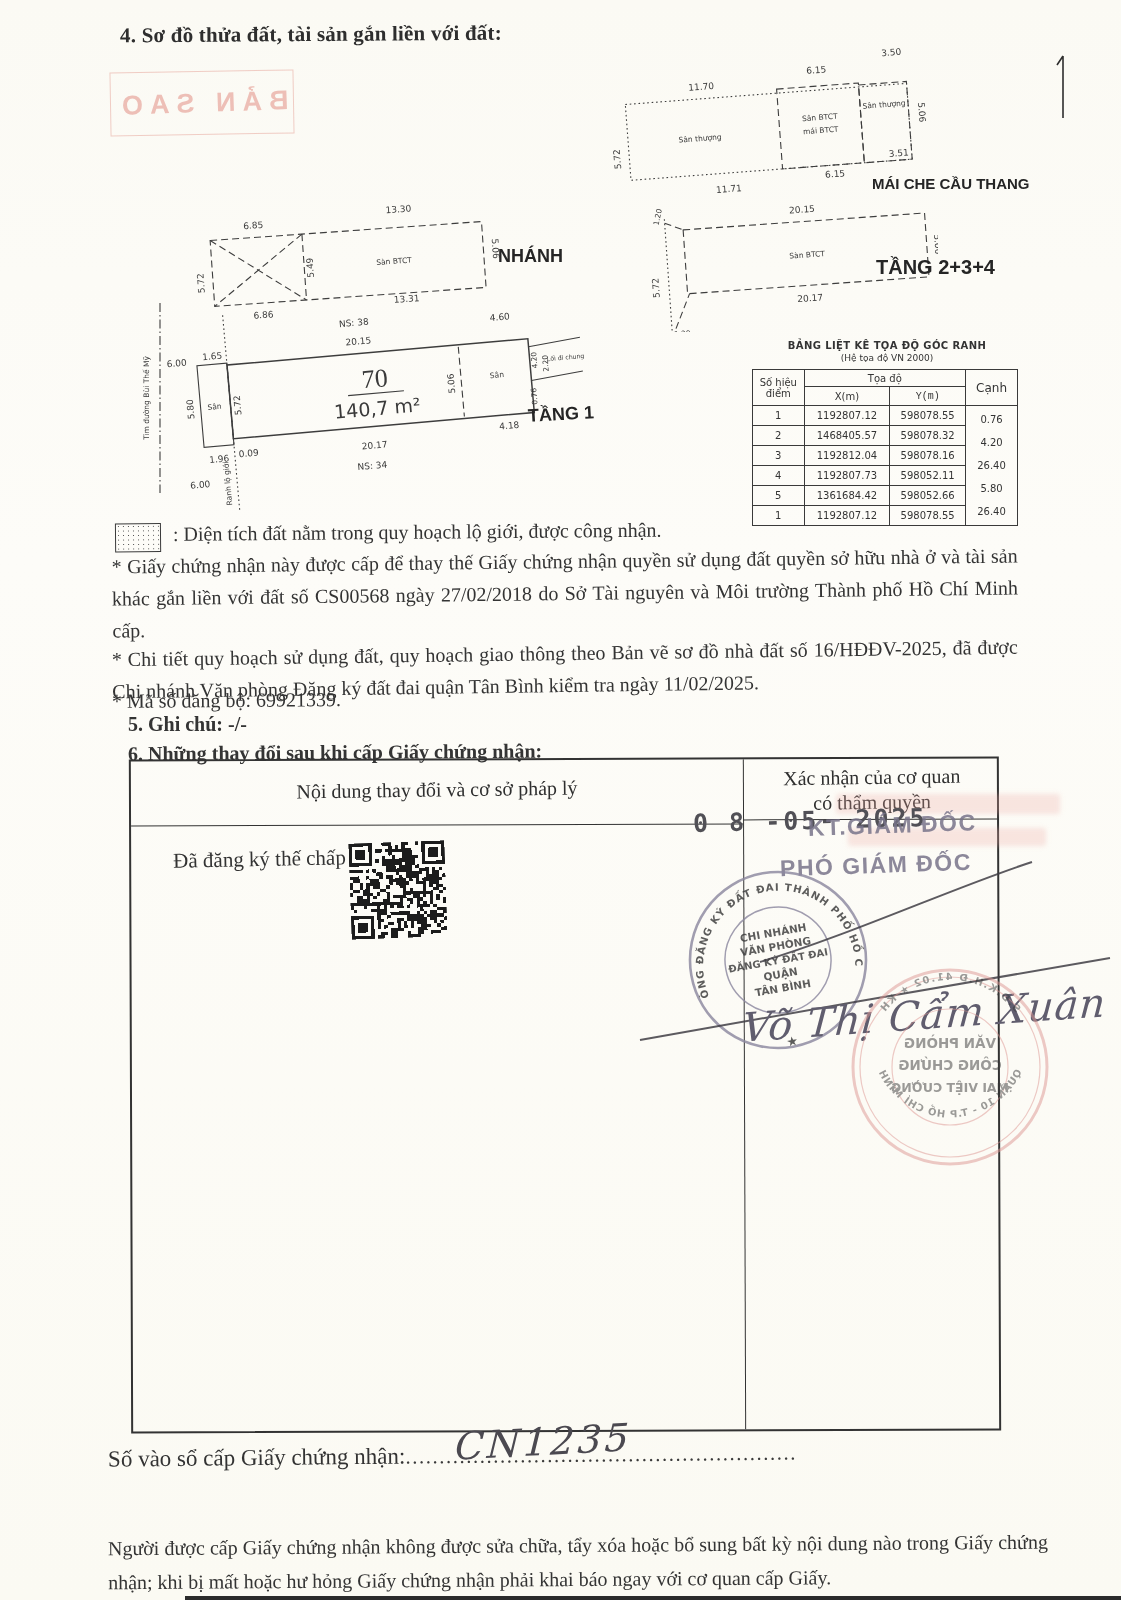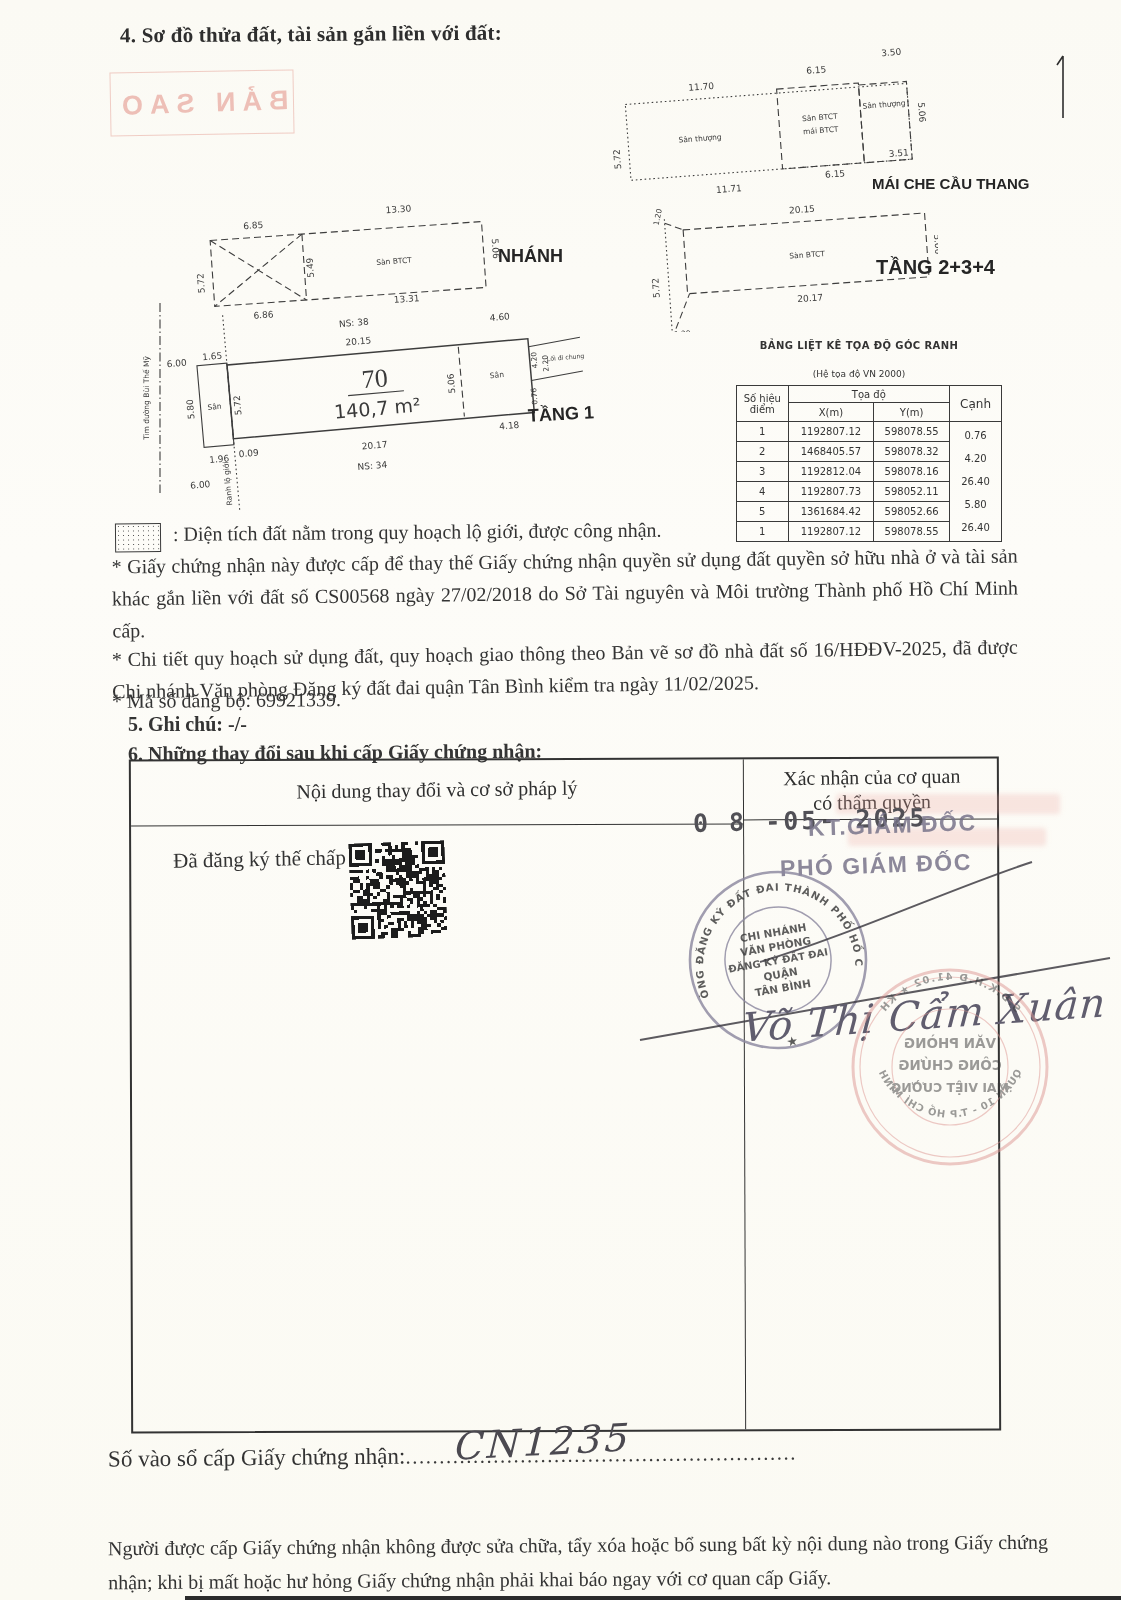--- a/index.html
+++ b/index.html
@@ -22,22 +22,22 @@
   .ds{font-size:7.5px;}
   .ln{stroke:#3d3d3d;stroke-width:1.1;fill:none;}
   .ln2{stroke:#3d3d3d;stroke-width:1.5;fill:none;}
   .dash{stroke-dasharray:7 4;}
   .dot{stroke-dasharray:1.6 2.8;}
   .dashdot{stroke-dasharray:9 3 1.5 3;}
   .dgm-title{font-family:"Liberation Sans",sans-serif;font-weight:bold;color:#252525;}
   
   .ctab-wrap{width:270px;font-family:"DejaVu Sans",sans-serif;color:#333;}
   .ctab-title{text-align:center;font-size:10px;font-weight:bold;letter-spacing:.4px;}
-  .ctab-sub{text-align:center;font-size:9px;margin-top:18px;}
-  table.ctab{border-collapse:collapse;margin-top:6px;width:266px;margin-left:12px;}
+  .ctab-sub{text-align:center;font-size:9px;margin-top:2px;}
+  table.ctab{border-collapse:collapse;margin-top:6px;width:266px;}
   table.ctab th,table.ctab td{border:1px solid #3a3a3a;font-size:10px;text-align:center;padding:0;}
   table.ctab th{font-weight:normal;}
   table.ctab td{height:19px;}
   .canh-col{display:flex;flex-direction:column;justify-content:space-around;height:114px;font-size:10px;}
   
   .hatch{width:44px;height:27px;border:1.2px solid #3a3a3a;display:inline-block;vertical-align:middle;
          background-image:radial-gradient(#4a4a4a .8px,transparent .95px);background-size:5px 4.5px;}
   
   .t6{border:2px solid #333;}
   .t6-divider{border-left:1.6px solid #333;}
@@ -160,36 +160,36 @@
       <text class="d" x="398" y="142" text-anchor="middle">4.18</text>
       <text class="d" x="262" y="150" text-anchor="middle">20.17</text>
       <text class="d" x="258" y="170" text-anchor="middle">NS: 34</text>
       <text class="d" x="106" y="150" text-anchor="middle">1.96</text>
       <text class="d" x="136" y="147" text-anchor="middle">0.09</text>
       <text class="d" x="85" y="174" text-anchor="middle">6.00</text>
     </g>
   </svg>
   <div class="abs dgm-title" style="left:528px;top:404px;font-size:18px;transform:rotate(-3deg);">TẦNG 1</div>
 
-  <div class="abs ctab-wrap" style="left:692px;top:340px;padding-left:32px;">
+  <div class="abs ctab-wrap" style="left:720px;top:340px;padding-left:32px;">
     <div class="ctab-title">BẢNG LIỆT KÊ TỌA ĐỘ GÓC RANH</div>
     <div class="ctab-sub">(Hệ tọa độ VN 2000)</div>
     <table class="ctab">
       <tbody>
           <tr>
         <th rowspan="2" style="width:52px;">
           <span>Số hiệu</span><br>
           <span>điểm</span>
         </th>
         <th colspan="2" style="height:16px;">Tọa độ</th>
         <th rowspan="2" style="width:52px;font-size:12px;">Cạnh</th>
       </tr>
       <tr>
         <th style="width:86px;height:18px;">X(m)</th>
-        <th style="width:76px;">Y(m)</th>
+        <th style="width:76px;font-family:Liberation Mono, monospace;">Y(m)</th>
       </tr>
       <tr>
         <td>1</td>
         <td>1192807.12</td>
         <td>598078.55</td>
         <td rowspan="6">
           <div class="canh-col">
             <span>0.76</span>
             <span>4.20</span>
             <span>26.40</span>

